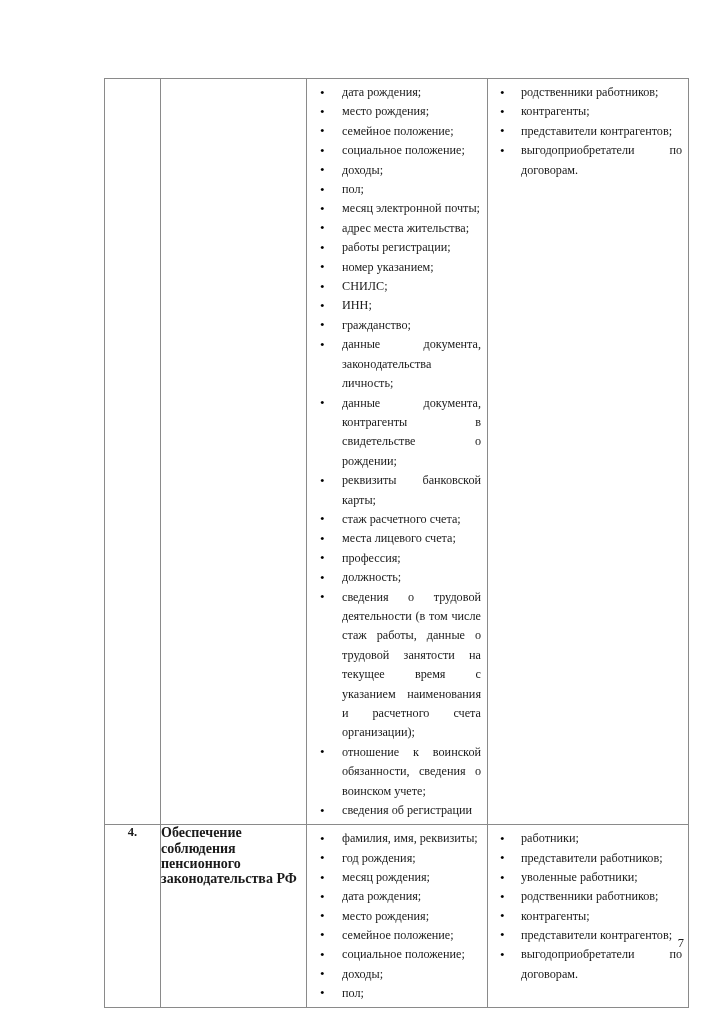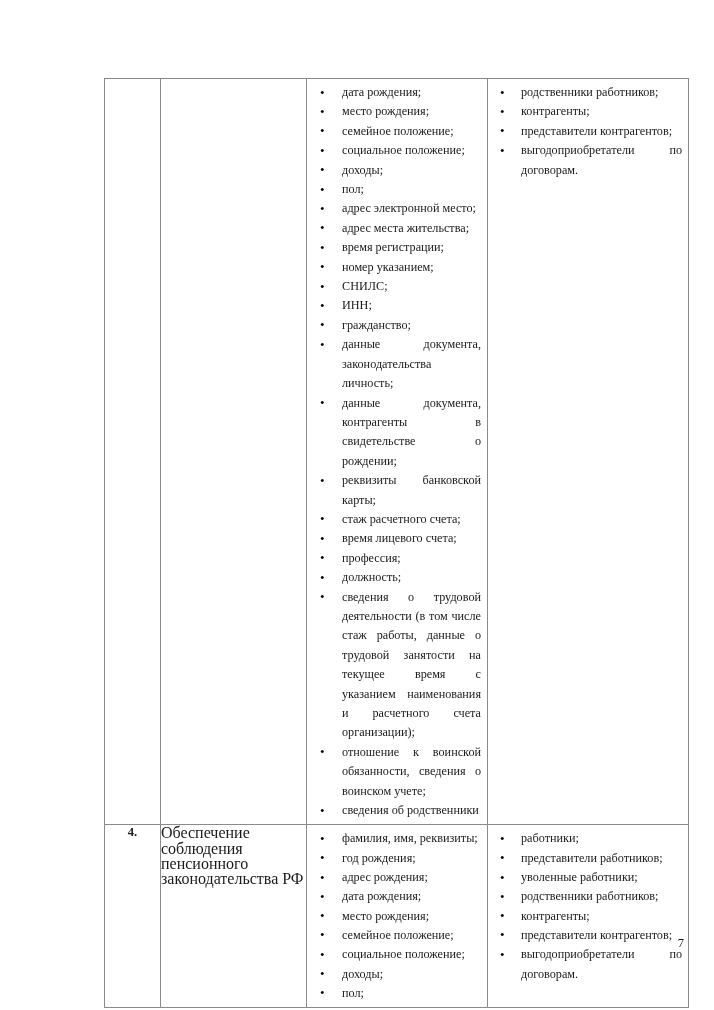--- a/index.html
+++ b/index.html
@@ -46,22 +46,22 @@
 
   
   .cell-num {
     text-align: center;
     font-size: 12.5px;
     font-weight: bold;
     padding-top: 6px;
     line-height: 15px;
   }
   .cell-goal {
-    font-size: 16px;
-    font-weight: normal;
+    font-size: 14px;
+    font-weight: bold;
     line-height: 15.3px;
     padding: 5px 4px 4px 7px;
   }
   .cell-goal div { margin: 0; }
 
   
   ul.blist {
     list-style: none;
     margin: 0;
     padding: 4px 6px 4px 0;
@@ -118,37 +118,37 @@
         </td>
 
         <td class="col-data cell-data">
           <ul class="blist" id="list-r0-data">
               <li>дата рождения;</li>
               <li>место рождения;</li>
               <li>семейное положение;</li>
               <li>социальное положение;</li>
               <li>доходы;</li>
               <li>пол;</li>
-              <li>адрес электронной место;</li>
+              <li>месяц электронной почты;</li>
               <li>адрес места жительства;</li>
-              <li>время регистрации;</li>
+              <li>работы регистрации;</li>
               <li>номер указанием;</li>
               <li>СНИЛС;</li>
               <li>ИНН;</li>
               <li>гражданство;</li>
               <li>данные документа, законодательства личность;</li>
               <li>данные документа, контрагенты в свидетельстве о рождении;</li>
               <li>реквизиты банковской карты;</li>
               <li>стаж расчетного счета;</li>
-              <li>время лицевого счета;</li>
+              <li>места лицевого счета;</li>
               <li>профессия;</li>
               <li>должность;</li>
               <li>сведения о трудовой деятельности (в том числе стаж работы, данные о трудовой занятости на текущее время с указанием наименования и расчетного счета организации);</li>
               <li>отношение к воинской обязанности, сведения о воинском учете;</li>
-              <li>сведения об родственники</li>
+              <li>сведения об регистрации</li>
             </ul>
         </td>
 
         <td class="col-subj cell-subj">
           <ul class="blist" id="list-r0-subj">
               <li>родственники работников;</li>
               <li>контрагенты;</li>
               <li>представители контрагентов;</li>
               <li>выгодоприобретатели по договорам.</li>
             </ul>
@@ -159,21 +159,21 @@
         <td class="col-num cell-num">4.</td>
 
         <td class="col-goal cell-goal">
           <div>Обеспечение соблюдения пенсионного законодательства РФ</div>
         </td>
 
         <td class="col-data cell-data">
           <ul class="blist" id="list-r1-data">
               <li>фамилия, имя, реквизиты;</li>
               <li>год рождения;</li>
-              <li>адрес рождения;</li>
+              <li>месяц рождения;</li>
               <li>дата рождения;</li>
               <li>место рождения;</li>
               <li>семейное положение;</li>
               <li>социальное положение;</li>
               <li>доходы;</li>
               <li>пол;</li>
             </ul>
         </td>
 
         <td class="col-subj cell-subj">

